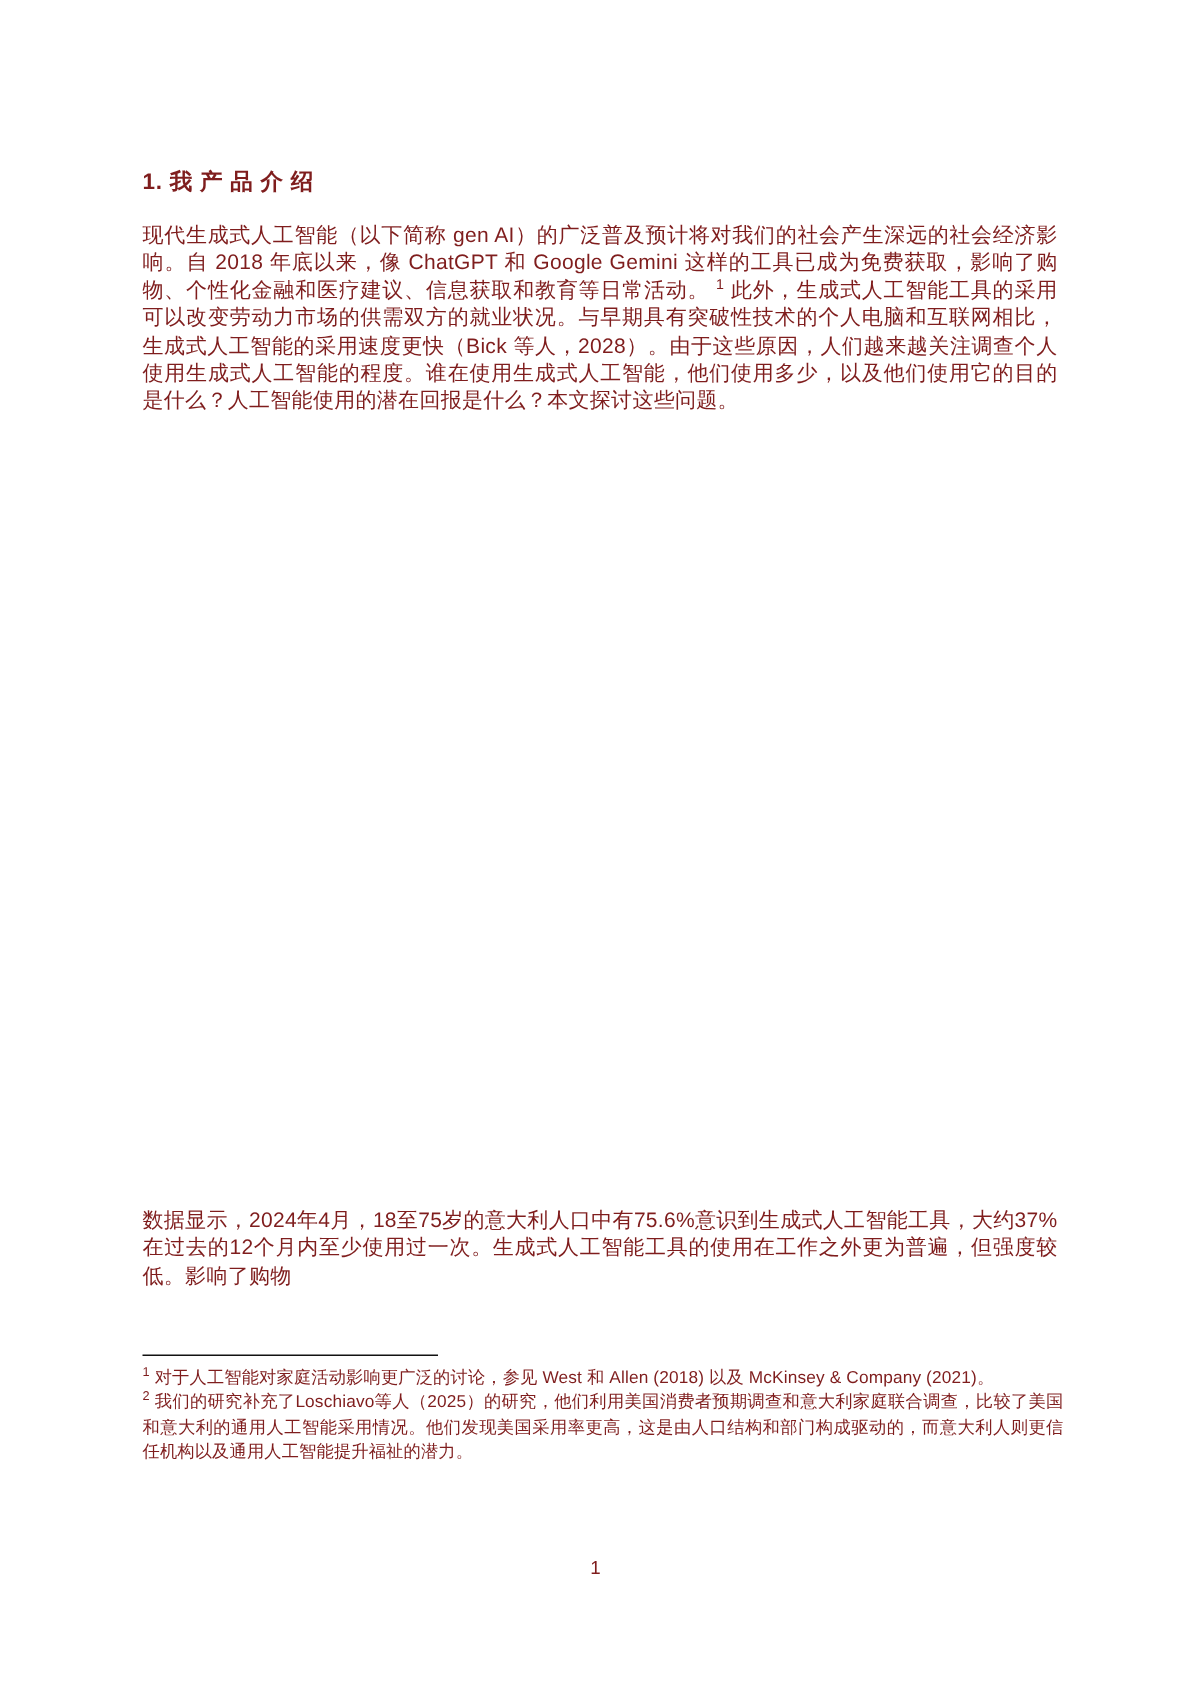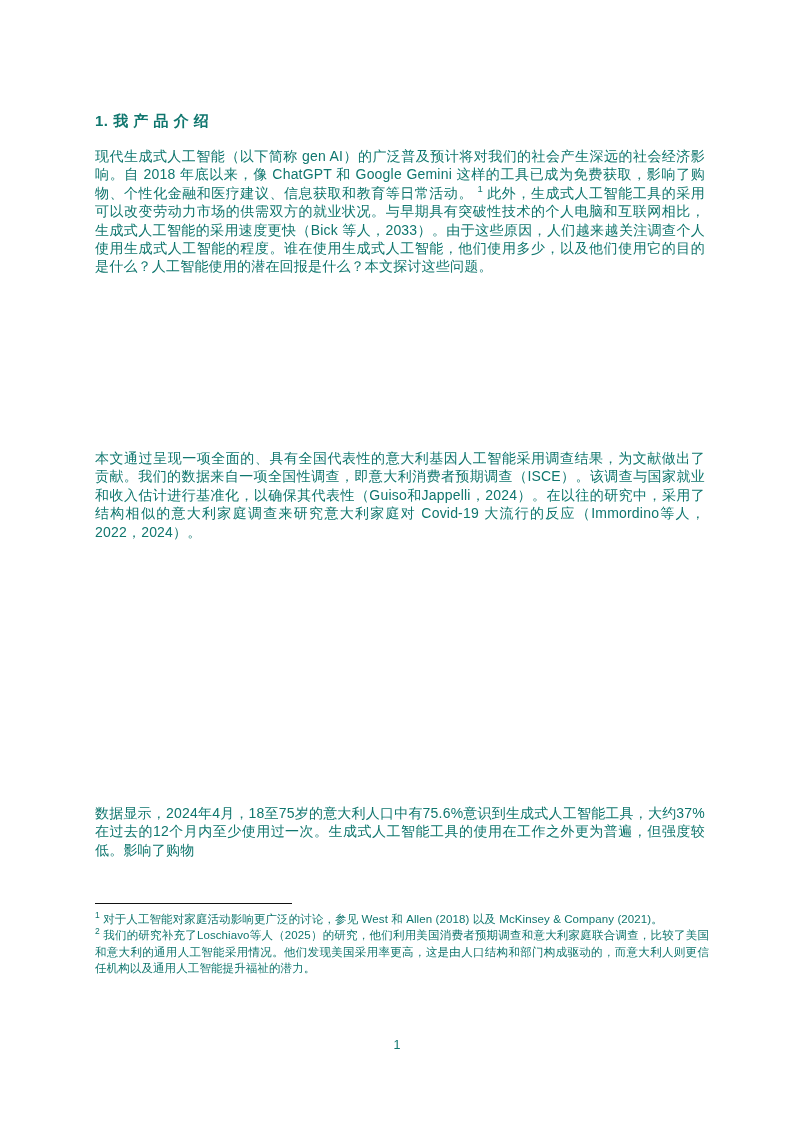--- a/index.html
+++ b/index.html
@@ -6,21 +6,21 @@
     margin: 0;
     padding: 0;
     background: #ffffff;
   }
   .page {
     position: relative;
     width: 794px;
     height: 1123px;
     background: #ffffff;
     font-family: "Liberation Sans", "DejaVu Sans", sans-serif;
-    color: #0f766e;
+    color: #7f1d1d;
     overflow: hidden;
   }
   .section-title {
     position: absolute;
     left: 95px;
     top: 112px;
     margin: 0;
     font-size: 15px;
     font-weight: bold;
     letter-spacing: 0.5px;
@@ -82,23 +82,22 @@
     font-size: 12.5px;
   }
 </style>
 </head>
 <body>
 
 <div class="page">
 
   <h1 class="section-title">1. 我 产 品 介 绍</h1>
 
-  <p class="para para-1"><span>现代生成式人工智能（以下简称 gen AI）的广泛普及预计将对我们的社会产生深远的社会经济影响。自 2018 年底以来，像 ChatGPT 和 Google Gemini 这样的工具已成为免费获取，影响了购物、个性化金融和医疗建议、信息获取和教育等日常活动。</span> <sup class="fn-ref">1</sup> <span>此外，生成式人工智能工具的采用可以改变劳动力市场的供需双方的就业状况。与早期具有突破性技术的个人电脑和互联网相比，生成式人工智能的采用速度更快（Bick 等人，2033）。由于这些原因，人们越来越关注调查个人使用生成式人工智能的程度。谁在使用生成式人工智能，他们使用多少，以及他们使用它的目的是什么？人工智能使用的潜在回报是什么？本文探讨这些问题。</span></p>
+  <p class="para para-1"><span>现代生成式人工智能（以下简称 gen AI）的广泛普及预计将对我们的社会产生深远的社会经济影响。自 2018 年底以来，像 ChatGPT 和 Google Gemini 这样的工具已成为免费获取，影响了购物、个性化金融和医疗建议、信息获取和教育等日常活动。</span> <sup class="fn-ref">1</sup> <span>此外，生成式人工智能工具的采用可以改变劳动力市场的供需双方的就业状况。与早期具有突破性技术的个人电脑和互联网相比，生成式人工智能的采用速度更快（Bick 等人，2028）。由于这些原因，人们越来越关注调查个人使用生成式人工智能的程度。谁在使用生成式人工智能，他们使用多少，以及他们使用它的目的是什么？人工智能使用的潜在回报是什么？本文探讨这些问题。</span></p>
 
-  <p class="para para-2">本文通过呈现一项全面的、具有全国代表性的意大利基因人工智能采用调查结果，为文献做出了贡献。我们的数据来自一项全国性调查，即意大利消费者预期调查（ISCE）。该调查与国家就业和收入估计进行基准化，以确保其代表性（Guiso和Jappelli，2024）。在以往的研究中，采用了结构相似的意大利家庭调查来研究意大利家庭对 Covid-19 大流行的反应（Immordino等人，2022，2024）。</p>
 
 
   <p class="para para-4">数据显示，2024年4月，18至75岁的意大利人口中有75.6%意识到生成式人工智能工具，大约37%在过去的12个月内至少使用过一次。生成式人工智能工具的使用在工作之外更为普遍，但强度较低。影响了购物</p>
 
   <div class="footnote-separator"></div>
 
   <div class="footnotes">
     <p class="footnote"><sup class="fn-marker">1</sup> <span>对于人工智能对家庭活动影响更广泛的讨论，参见 West 和 Allen (2018) 以及 McKinsey &amp; Company (2021)。</span></p>
     <p class="footnote"><sup class="fn-marker">2</sup> <span>我们的研究补充了Loschiavo等人（2025）的研究，他们利用美国消费者预期调查和意大利家庭联合调查，比较了美国和意大利的通用人工智能采用情况。他们发现美国采用率更高，这是由人口结构和部门构成驱动的，而意大利人则更信任机构以及通用人工智能提升福祉的潜力。</span></p>
   </div>

